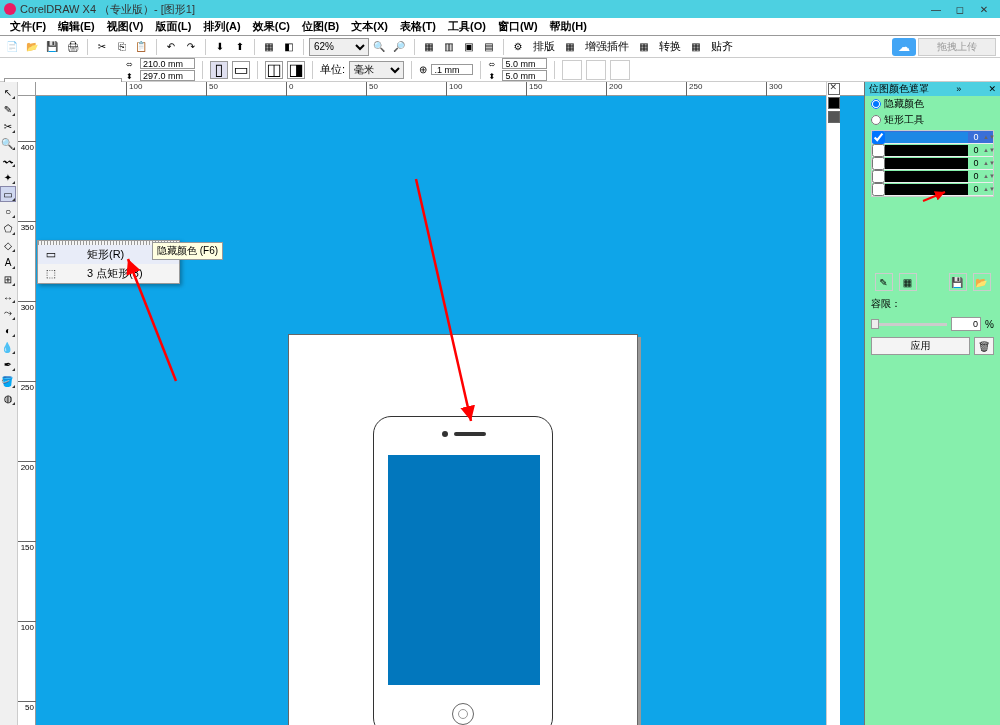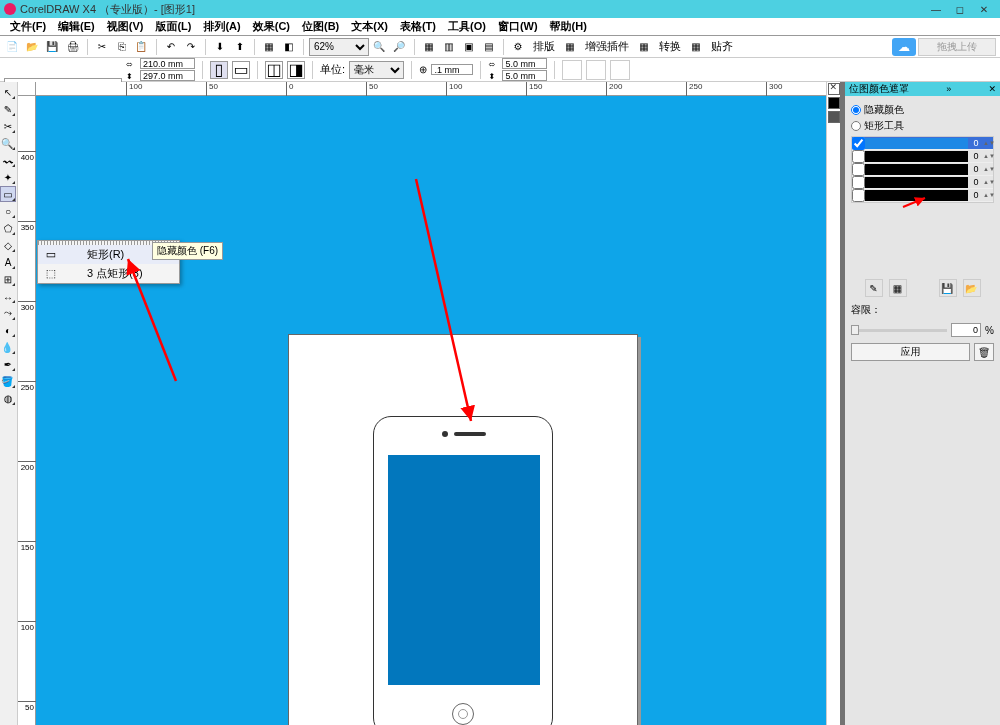--- a/index.html
+++ b/index.html
@@ -62,24 +62,24 @@
 .flyout { position: absolute; left: 18px; top: 243px; background: #f4f4f4; border: 1px solid #999; box-shadow: 2px 2px 4px rgba(0,0,0,0.3); font-size: 11px; }
 .flyout .fly-row { display: flex; align-items: center; padding: 2px 6px; gap: 6px; cursor: pointer; }
 .flyout .fly-row.hl { background: #e8ecf8; }
 .flyout .fly-icon { width: 14px; height: 14px; display: flex; align-items: center; justify-content: center; }
 .flyout .fly-label { width: 60px; margin-left: 23px; }
 .flyout .fly-shortcut { color: #666; width: 20px; }
 .flyout .grip { height: 4px; background: repeating-linear-gradient(90deg,#999,#999 1px,#f4f4f4 1px,#f4f4f4 3px); }
 
 .tooltip { position: absolute; left: 134px; top: 244px; background: #ffffe1; border: 1px solid #999; padding: 1px 4px; font-size: 10px; }
 
-.docker-area { width: 160px; background: #e5e5e5; border-left: 5px solid #737373; }
+.docker-area { width: 136px; background: #86efac; border-left: 1px solid #737373; }
 .docker-title { background: #4dd0e1; height: 14px; font-size: 10px; padding: 0 4px; display: flex; align-items: center; }
 .docker-title .dclose { margin-left: auto; font-size: 9px; cursor: pointer; }
-.docker-body { padding: 6px 6px; font-size: 10px; }
+.docker-body { padding: 0 6px; font-size: 10px; }
 .docker-body .radio-row { display: flex; align-items: center; gap: 3px; padding: 1px 0; }
 .docker-body .radio-row input { width: 10px; height: 10px; }
 .color-list { border: 1px solid #ccc; margin-top: 2px; }
 .color-list .crow { display: flex; align-items: center; height: 13px; border-bottom: 1px solid #eee; }
 .color-list .crow .cb { width: 12px; display: flex; justify-content: center; }
 .color-list .crow .swatch { flex: 1; height: 11px; margin: 0 1px; }
 .color-list .crow .cval { width: 14px; text-align: center; font-size: 9px; }
 .color-list .crow .spin { width: 10px; display: flex; flex-direction: column; font-size: 6px; line-height: 5px; color: #666; }
 .docker-actions { display: flex; gap: 6px; margin-top: 60px; justify-content: center; }
 .docker-actions .da-btn { width: 18px; height: 18px; border: 1px solid #ccc; cursor: pointer; display:flex; align-items:center; justify-content:center; font-size:10px; }
@@ -238,21 +238,21 @@
       <div class="tick" style="left:170px"><span>50</span></div>
       <div class="tick" style="left:250px"><span>0</span></div>
       <div class="tick" style="left:330px"><span>50</span></div>
       <div class="tick" style="left:410px"><span>100</span></div>
       <div class="tick" style="left:490px"><span>150</span></div>
       <div class="tick" style="left:570px"><span>200</span></div>
       <div class="tick" style="left:650px"><span>250</span></div>
       <div class="tick" style="left:730px"><span>300</span></div>
     </div>
     <div class="ruler-v">
-      <div class="tick" style="top:55px"><span>400</span></div>
+      <div class="tick" style="top:45px"><span>400</span></div>
       <div class="tick" style="top:125px"><span>350</span></div>
       <div class="tick" style="top:205px"><span>300</span></div>
       <div class="tick" style="top:285px"><span>250</span></div>
       <div class="tick" style="top:365px"><span>200</span></div>
       <div class="tick" style="top:445px"><span>150</span></div>
       <div class="tick" style="top:525px"><span>100</span></div>
       <div class="tick" style="top:605px"><span>50</span></div>
     </div>
 
     <div class="canvas-inner">

